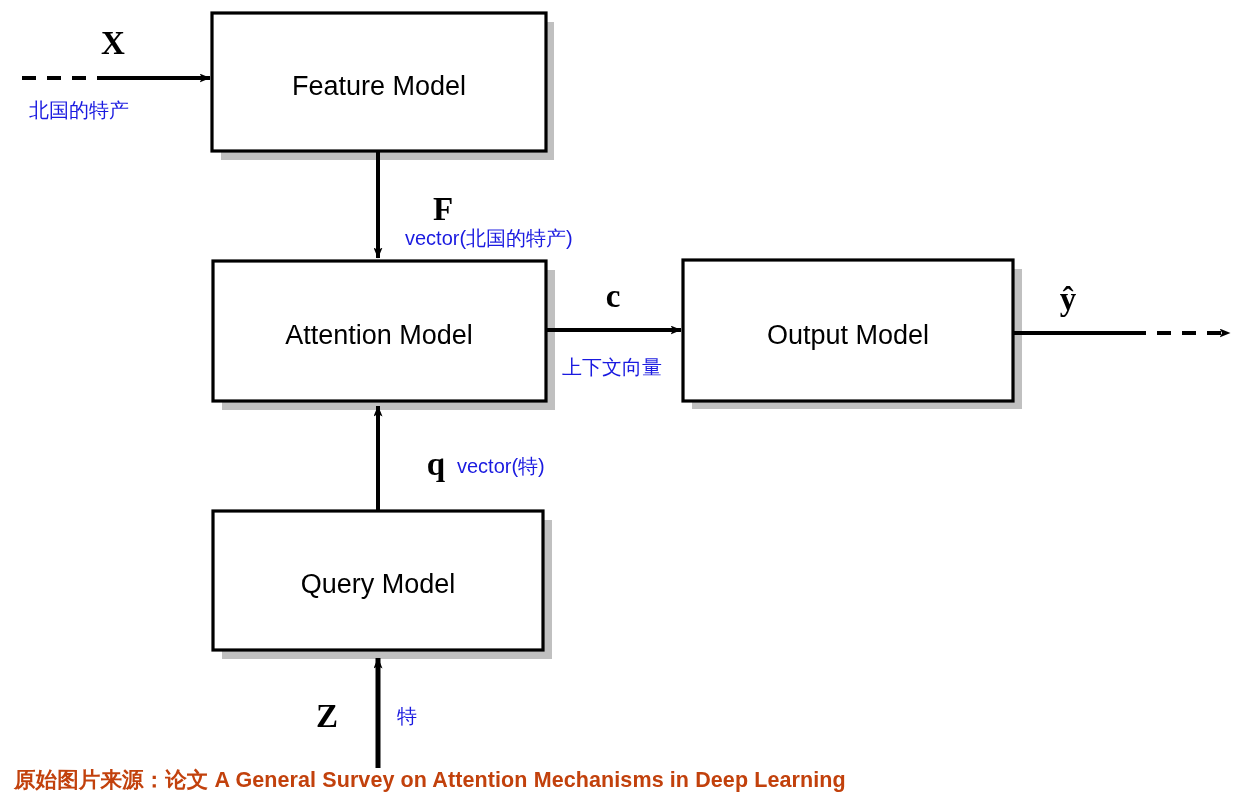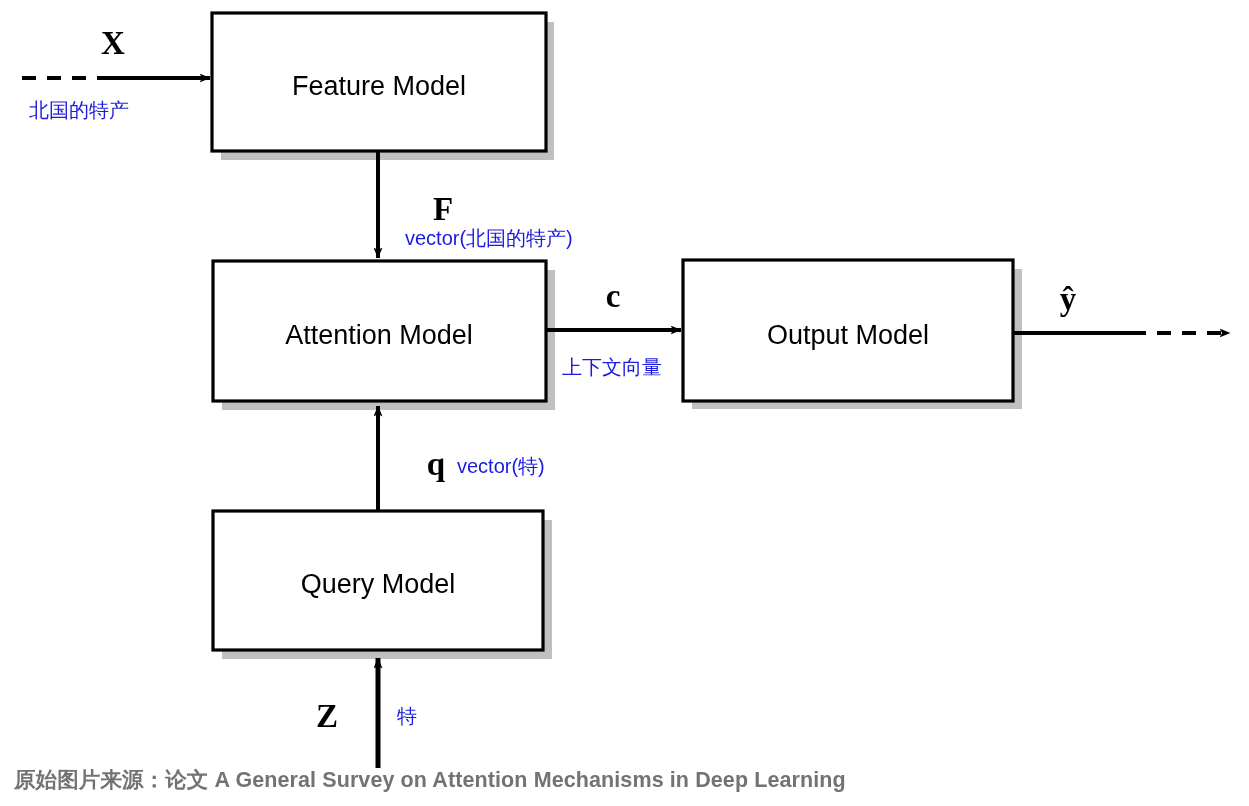--- a/index.html
+++ b/index.html
@@ -41,21 +41,21 @@
     font-size: 20px;
     fill: #1a1ae0;
   }
   .caption-text {
     position: absolute;
     left: 14px;
     top: 765px;
     font-family: "Liberation Sans", sans-serif;
     font-size: 21.5px;
     font-weight: bold;
-    color: #737373;
+    color: #c2410c;
     white-space: nowrap;
     letter-spacing: 0.1px;
   }
 </style>
 </head>
 <body>
 
 <div id="stage">
 
   <svg id="diagram-svg" viewBox="0 0 1249 806">

